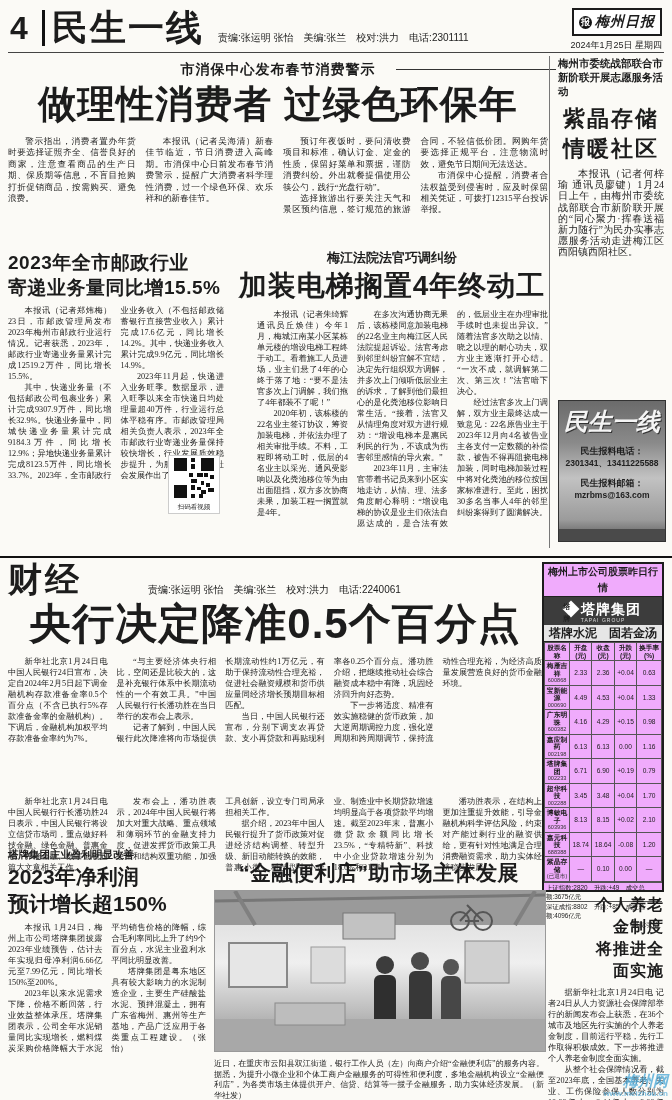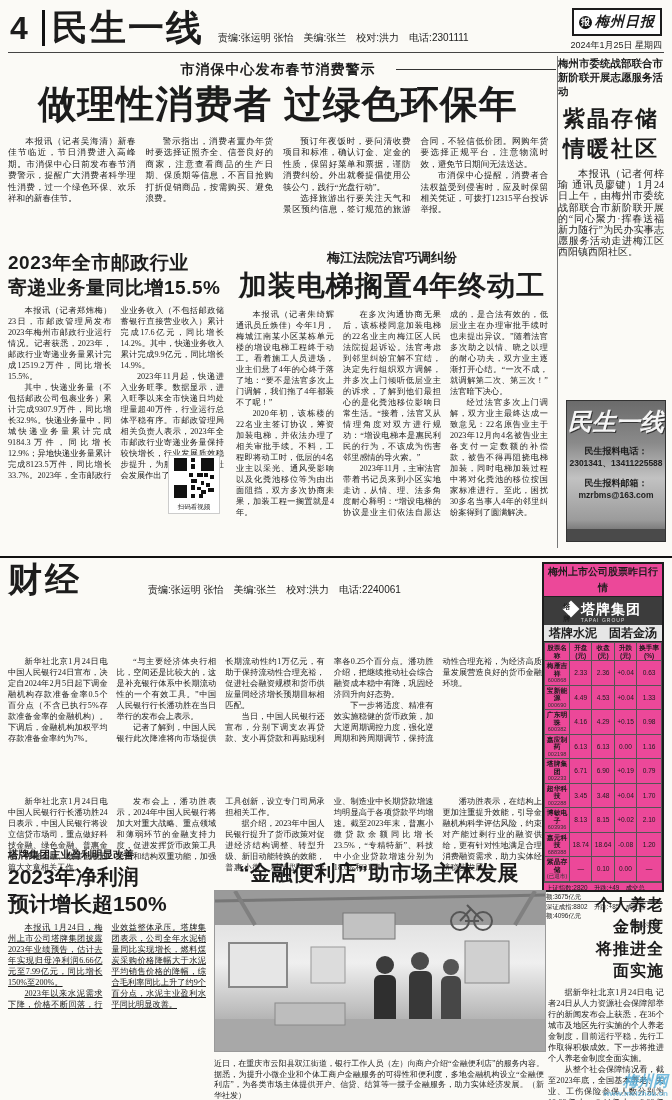--- a/index.html
+++ b/index.html
@@ -14,32 +14,32 @@
   .masthead{position:absolute;right:2px;top:0;width:86px;height:24px;border:2px solid #1c1c1c;display:flex;align-items:center;justify-content:center;gap:3px;background:#fff;}
   .masthead .seal{width:13px;height:13px;border-radius:50%;background:#111;color:#fff;font:bold 9px/13px "Liberation Sans",sans-serif;text-align:center;}
   .masthead .mh-txt{font:bold italic 14px/16px "Liberation Serif",serif;letter-spacing:1px;}
   .dateline{position:absolute;right:2px;top:32px;font:9px/10px "Liberation Sans",sans-serif;color:#222;}
   .hdr-rule{position:absolute;left:8px;right:8px;top:52px;height:1px;background:#444;}
   
   .kicker{font:bold 14px/18px "Liberation Sans",sans-serif;text-align:center;letter-spacing:1px;}
   .para{margin:0;text-indent:2em;text-align:justify;}
   .body-txt{font-size:8.6px;line-height:11.4px;color:#222;}
   .cols-2{column-count:2;column-gap:9px;}
-  .cols-3{column-count:3;column-gap:9px;}
+  .cols-3{column-count:3;column-gap:9px;margin-left:21px;}
   .cols-4{column-count:4;column-gap:10px;}
   .cols-5{column-count:5;column-gap:9px;}
   
   .topsec{position:absolute;left:8px;top:56px;width:656px;height:498px;}
   .lead{position:absolute;left:0;top:0;width:540px;height:188px;}
   .lead-kicker{position:absolute;left:0;top:4px;width:100%;}
   .kicker-line{position:absolute;left:388px;right:-8px;top:13px;height:1px;background:#333;}
   .lead-headline{position:absolute;left:0;top:26px;width:100%;text-align:center;
       font:bold 38px/44px "Liberation Sans",sans-serif;letter-spacing:1px;}
   .lead-body{position:absolute;left:0;top:80px;width:540px;height:104px;}
-  .rightcol{position:absolute;right:0;top:0;width:106px;height:492px;border-left:1px solid #777;}
+  .rightcol{position:absolute;right:0;top:0;width:106px;height:492px;border-left:1px solid #777;padding-left:8px;}
   .rc-kicker{font:bold 10.5px/14px "Liberation Sans",sans-serif;}
   .rc-headline{font:bold 22px/30px "Liberation Sans",sans-serif;text-align:center;letter-spacing:2px;margin:6px 0 4px;}
   .rc-body{font-size:10px;line-height:11.2px;color:#222;}
   .promo{position:absolute;left:8px;right:-2px;bottom:6px;height:140px;border:1px solid #333;
       background:linear-gradient(180deg,#6b6b6b 0%,#8a8a8a 30%,#c2c2c2 55%,#9b9b9b 85%,#555 100%);}
   .promo-brand{font:bold italic 24px/30px "Liberation Serif",serif;color:#f5f5f5;text-align:center;margin-top:6px;
       text-shadow:1px 1px 0 #333;}
   .promo-label{font:bold 9px/13px "Liberation Sans",sans-serif;color:#1d1d1d;text-align:center;margin-top:8px;}
   .promo-phone{font:bold 8.5px/11px "Liberation Sans",sans-serif;color:#222;text-align:center;}
   .promo-strip{position:absolute;left:0;right:0;bottom:0;height:12px;background:#4a4a4a;}
@@ -57,40 +57,40 @@
   .finsec{position:absolute;left:8px;top:560px;width:656px;height:536px;}
   .fin-name{position:absolute;left:0;top:0;font:bold 34px/38px "Liberation Sans",sans-serif;letter-spacing:3px;}
   .fin-credits{position:absolute;left:140px;top:24px;font:10px/12px "Liberation Sans",sans-serif;}
   .fin-headline{position:absolute;left:0;top:6px;width:534px;text-align:center;
       font:bold 42px/48px "Liberation Sans",sans-serif;letter-spacing:1px;top:40px;}
   .fin-body{position:absolute;left:0;top:96px;width:534px;height:92px;font-size:8.2px;line-height:11px;}
   .credit-headline{position:absolute;left:0;top:196px;width:534px;text-align:center;
       font:bold 29px/34px "Liberation Sans",sans-serif;}
   .credit-body{position:absolute;left:0;top:236px;width:534px;height:88px;font-size:8.2px;line-height:11px;}
   
-  .stockbox{position:absolute;right:0;top:2px;width:118px;height:326px;border:2px solid #1c1c1c;background:#ec4899;}
+  .stockbox{position:absolute;right:0;top:2px;width:118px;height:326px;border:2px solid #1c1c1c;background:#f0abfc;}
   .stk-title{font:bold 10px/16px "Liberation Sans",sans-serif;text-align:center;border-bottom:1px solid #222;}
   .stk-logo{background:#3c3c3c;color:#fff;text-align:center;padding:2px 0;}
   .stk-logo .diamond{display:inline-block;width:12px;height:12px;background:#fff;transform:rotate(45deg);margin-right:4px;vertical-align:middle;}
   .stk-logo .diamond span{display:block;transform:rotate(-45deg);font:bold 7px/12px "Liberation Sans",sans-serif;color:#222;}
   .stk-logo .nm{font:bold 14px/15px "Liberation Serif",serif;letter-spacing:1px;vertical-align:middle;}
   .stk-logo .en{display:block;font:5px/6px "Liberation Sans",sans-serif;letter-spacing:1px;color:#ddd;}
   .stk-slogan{font:bold 12px/16px "Liberation Serif",serif;text-align:center;background:#e6e6e6;border-bottom:1px solid #222;}
   table.stk{width:100%;border-collapse:collapse;}
   table.stk th,table.stk td{border:1px solid #555;text-align:center;font:6.6px/7.5px "Liberation Sans",sans-serif;padding:1px 0;}
   table.stk th{font-weight:bold;}
   td.stk-name .nm{display:block;font:bold 6.8px/7.5px "Liberation Sans",sans-serif;}
   td.stk-name .cd{display:block;font:5.6px/6.5px "Liberation Sans",sans-serif;color:#333;}
   .stk-foot{font:6.4px/9px "Liberation Sans",sans-serif;border-top:1px solid #555;padding:0 2px;text-align:left;}
   .stk-credit{font:6.4px/9px "Liberation Sans",sans-serif;text-align:right;padding:0 3px 1px 0;}
   
   .tapai{position:absolute;left:0;top:288px;width:198px;height:246px;}
   .tp-kicker{font:bold 10.5px/13px "Liberation Sans",sans-serif;}
   .tp-headline{font:bold 21px/27px "Liberation Sans",sans-serif;margin-top:2px;}
-  .tp-body{margin-top:5px;height:170px;font-size:8.2px;line-height:11px;text-decoration:underline;}
+  .tp-body{margin-top:5px;height:170px;font-size:8.2px;line-height:11px;}
   .photostory{position:absolute;left:206px;top:300px;width:330px;height:250px;}
   .ps-headline{font:bold 21px/26px "Liberation Sans",sans-serif;text-align:center;letter-spacing:0.5px;}
   .ps-photo{margin-top:4px;width:330px;height:160px;border:1px solid #999;}
   .ps-caption{margin-top:3px;font-size:8px;line-height:10.5px;text-align:justify;color:#222;}
   .pension{position:absolute;right:0;top:334px;width:116px;height:200px;}
   .pn-headline{font:bold 16px/22px "Liberation Sans",sans-serif;text-align:right;letter-spacing:1px;margin-left:44px;}
   .pn-body{margin-top:5px;font-size:8.2px;line-height:11px;}
   .watermark{position:absolute;right:4px;bottom:2px;font:bold italic 15px/17px "Liberation Sans",sans-serif;
       color:rgba(80,170,215,.8);text-align:right;}
   .watermark small{display:block;font:bold 8px/9px "Liberation Sans",sans-serif;color:rgba(80,170,215,.7);}
@@ -113,22 +113,22 @@
   </div>
   <div class="hdr-rule"></div>
 
   <div class="topsec">
 
     <div class="lead">
       <div class="lead-kicker kicker">市消保中心发布春节消费警示</div>
       <div class="kicker-line"></div>
       <div class="lead-headline">做理性消费者  过绿色环保年</div>
       <div class="lead-body body-txt cols-4">
+          <p class="para">警示指出，消费者置办年货时要选择证照齐全、信誉良好的商家，注意查看商品的生产日期、保质期等信息，不盲目抢购打折促销商品，按需购买、避免浪费。</p>
           <p class="para">本报讯（记者吴海清）新春佳节临近，节日消费进入高峰期。市消保中心日前发布春节消费警示，提醒广大消费者科学理性消费，过一个绿色环保、欢乐祥和的新春佳节。</p>
-          <p class="para">警示指出，消费者置办年货时要选择证照齐全、信誉良好的商家，注意查看商品的生产日期、保质期等信息，不盲目抢购打折促销商品，按需购买、避免浪费。</p>
           <p class="para">预订年夜饭时，要问清收费项目和标准，确认订金、定金的性质，保留好菜单和票据，谨防消费纠纷。外出就餐提倡使用公筷公勺，践行“光盘行动”。</p>
           <p class="para">选择旅游出行要关注天气和景区预约信息，签订规范的旅游合同，不轻信低价团。网购年货要选择正规平台，注意物流时效，避免节日期间无法送达。</p>
           <p class="para">市消保中心提醒，消费者合法权益受到侵害时，应及时保留相关凭证，可拨打12315平台投诉举报。</p>
         </div>
     </div>
 
     <div class="story2">
       <div class="s2-headline">
         <div>2023年全市邮政行业</div>
         <div>寄递业务量同比增15.5%</div>
@@ -177,20 +177,21 @@
         <div class="promo-strip"></div>
       </div>
     </div>
   </div>
 
   <div class="fin-rule"></div>
   <div class="finsec">
     <div class="fin-name">财经</div>
     <div class="fin-credits">责编:张运明 张怡　美编:张兰　校对:洪力　电话:2240061</div>
 
+    <div class="fin-headline">央行决定降准0.5个百分点</div>
     <div class="fin-body body-txt cols-5">
         <p class="para">新华社北京1月24日电 中国人民银行24日宣布，决定自2024年2月5日起下调金融机构存款准备金率0.5个百分点（不含已执行5%存款准备金率的金融机构）。下调后，金融机构加权平均存款准备金率约为7%。</p>
         <p class="para">“与主要经济体央行相比，空间还是比较大的，这是补充银行体系中长期流动性的一个有效工具。”中国人民银行行长潘功胜在当日举行的发布会上表示。</p>
         <p class="para">记者了解到，中国人民银行此次降准将向市场提供长期流动性约1万亿元，有助于保持流动性合理充裕，促进社会融资规模和货币供应量同经济增长预期目标相匹配。</p>
         <p class="para">当日，中国人民银行还宣布，分别下调支农再贷款、支小再贷款和再贴现利率各0.25个百分点。潘功胜介绍，把继续推动社会综合融资成本稳中有降，巩固经济回升向好态势。</p>
         <p class="para">下一步将适度、精准有效实施稳健的货币政策，加大逆周期调控力度，强化逆周期和跨周期调节，保持流动性合理充裕，为经济高质量发展营造良好的货币金融环境。</p>
       </div>
 
     <div class="credit-body body-txt cols-5">
         <p class="para">新华社北京1月24日电 中国人民银行行长潘功胜24日表示，中国人民银行将设立信贷市场司，重点做好科技金融、绿色金融、普惠金融、养老金融、数字金融五篇大文章相关工作。</p>
@@ -325,20 +326,21 @@
 
     <div class="tapai">
       <div class="tp-kicker">塔牌集团主业盈利明显改善</div>
       <div class="tp-headline">
         <div>2023年净利润</div>
         <div>预计增长超150%</div>
       </div>
       <div class="tp-body body-txt cols-2">
           <p class="para">本报讯 1月24日，梅州上市公司塔牌集团披露2023年业绩预告，估计去年实现归母净利润6.66亿元至7.99亿元，同比增长150%至200%。</p>
           <p class="para">2023年以来水泥需求下降，价格不断回落，行业效益整体承压。塔牌集团表示，公司全年水泥销量同比实现增长，燃料煤炭采购价格降幅大于水泥平均销售价格的降幅，综合毛利率同比上升了约9个百分点，水泥主业盈利水平同比明显改善。</p>
+          <p class="para">塔牌集团是粤东地区具有较大影响力的水泥制造企业，主要生产硅酸盐水泥、预拌混凝土，拥有广东省梅州、惠州等生产基地，产品广泛应用于各类重点工程建设。（张怡）</p>
         </div>
     </div>
 
     <div class="photostory">
       <div class="ps-headline">“金融便利店”助市场主体发展</div>
       <svg class="ps-photo" viewBox="0 0 330 160" preserveAspectRatio="none">
         <defs>
           <linearGradient id="bg" x1="0" y1="0" x2="0" y2="1">
             <stop offset="0" stop-color="#d8d8d8"></stop>
               <stop offset="0.45" stop-color="#efefef"></stop>

